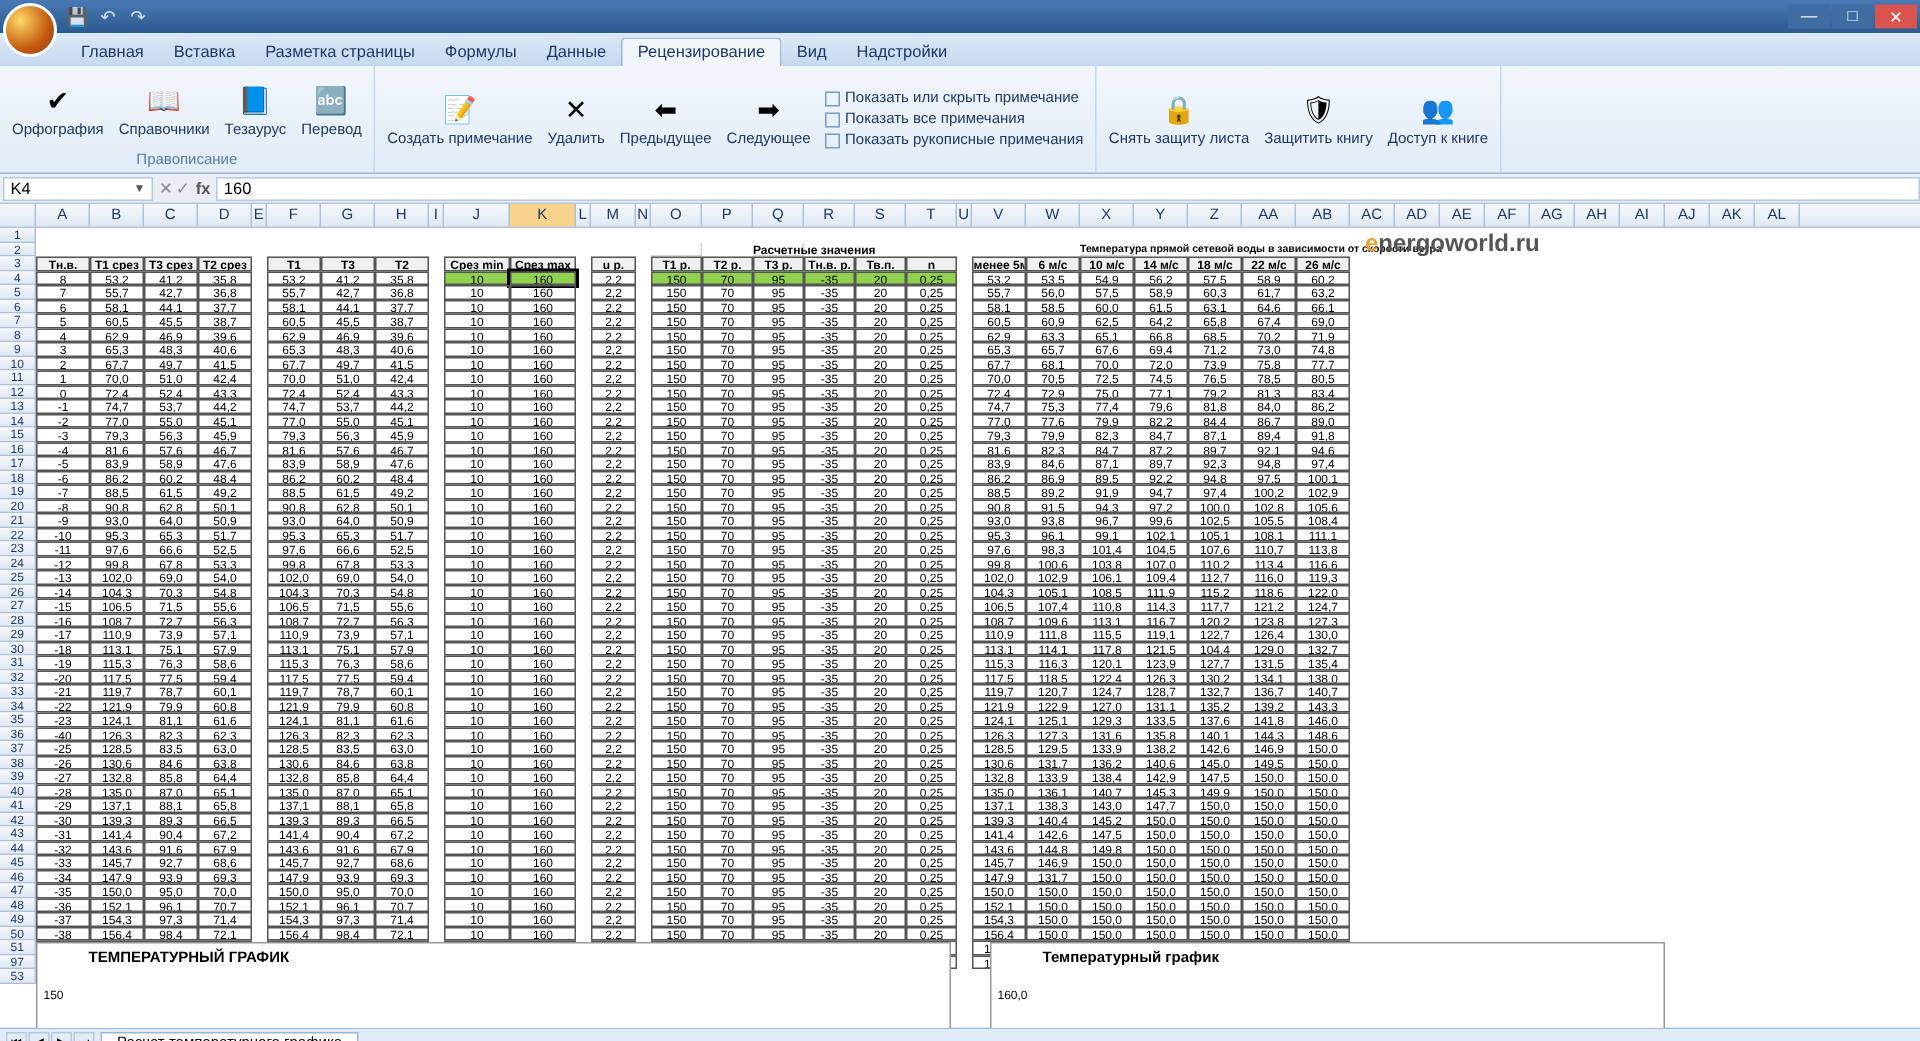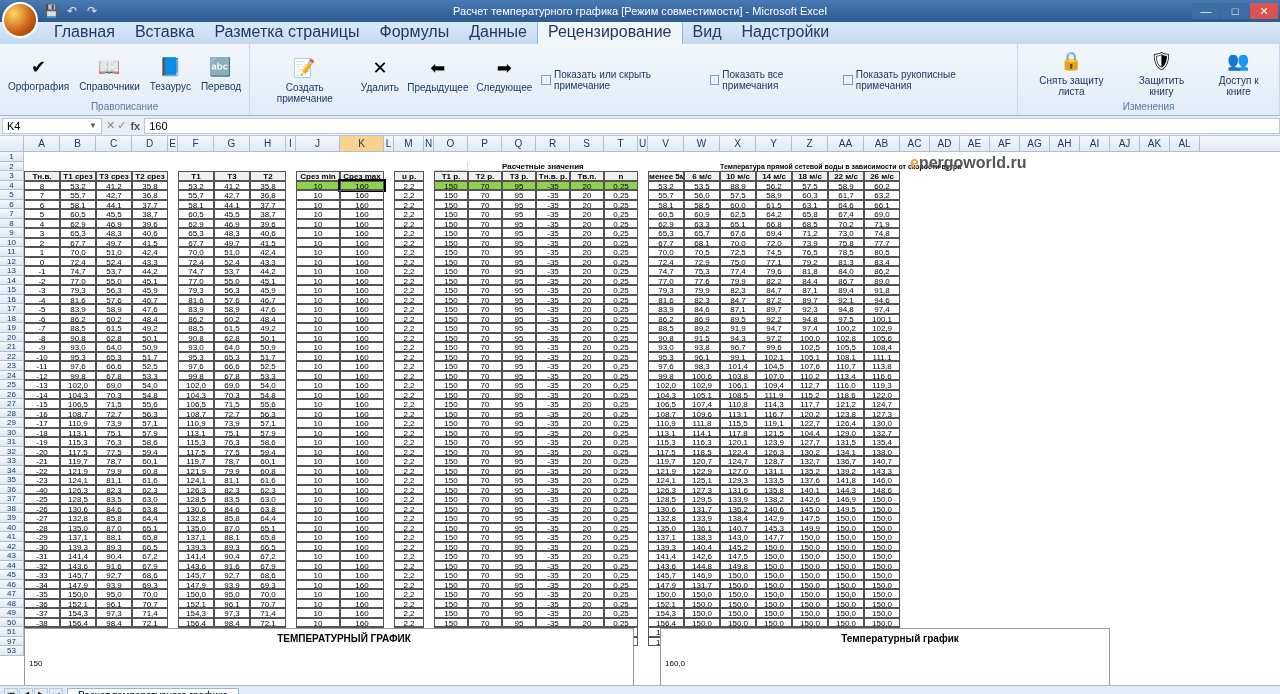--- a/index.html
+++ b/index.html
@@ -10,32 +10,32 @@
 .office-btn { width: 36px; height: 36px; border-radius: 50%; background: radial-gradient(circle at 30% 30%, #ffd966, #c55a11 60%, #833c0c); position: absolute; left: 2px; top: 2px; z-index: 10; border: 2px solid #fff; }
 .qat { margin-left: 44px; display: flex; gap: 4px; align-items: center; }
 .qat span { width: 16px; height: 16px; display: inline-flex; align-items: center; justify-content: center; font-size: 12px; opacity: .8; }
 .title-text { position: absolute; left: 50%; transform: translateX(-50%); font-size: 11px; }
 .win-btns { position: absolute; right: 2px; display: flex; }
 .win-btns span { width: 28px; height: 16px; display: inline-flex; align-items: center; justify-content: center; margin-left: 1px; background: #3e6da3; }
 .win-btns .close { background: #d9534f; }
 
 
 .tabs { height: 22px; background: linear-gradient(#dbe9f8, #c4d9f0); display: flex; padding-left: 44px; align-items: flex-end; }
-.tab { padding: 3px 10px; font-size: 16px; color: #1f3864; cursor: pointer; }
+.tab { padding: 3px 10px; font-size: 11px; color: #1f3864; cursor: pointer; }
 .tab.active { background: #f1f6fb; border-radius: 3px 3px 0 0; border: 1px solid #9ab7d9; border-bottom: none; }
 
 
 .ribbon { height: 72px; background: linear-gradient(#f1f6fb, #e2ecf7); border-bottom: 1px solid #9ab7d9; display: flex; }
 .group { border-right: 1px solid #c4d9f0; padding: 2px 6px; display: flex; flex-direction: column; justify-content: space-between; }
 .group-label { text-align: center; font-size: 10px; color: #5a7ba3; padding: 1px 0; }
 .group-body { display: flex; gap: 6px; align-items: center; flex: 1; }
 .rbtn { display: flex; flex-direction: column; align-items: center; gap: 2px; padding: 2px; cursor: pointer; min-width: 40px; }
 .rbtn .ico { width: 24px; height: 24px; display: flex; align-items: center; justify-content: center; font-size: 18px; }
 .rbtn .lbl { font-size: 10px; color: #1f3864; text-align: center; line-height: 1.1; }
-.rlist { display: flex; flex-direction: row; gap: 1px; font-size: 10px; color: #1f3864; }
+.rlist { display: flex; flex-direction: column; gap: 1px; font-size: 10px; color: #1f3864; }
 .rlist div { display: flex; align-items: center; gap: 3px; padding: 1px 2px; }
 .rlist .chk { width: 10px; height: 10px; border: 1px solid #7a9bc4; display: inline-block; }
 
 
 .fbar-row { height: 20px; background: #e9eef5; border-bottom: 1px solid #b7c8de; display: flex; align-items: center; }
 .name-box { width: 100px; border: 1px solid #b7c8de; background: #fff; padding: 1px 4px; margin-left: 2px; display: flex; justify-content: space-between; align-items: center; }
 .name-box .dd { font-size: 8px; color: #555; }
 .fx-btns { display: flex; gap: 2px; margin: 0 4px; font-size: 11px; color: #888; }
 .fx-label { font-weight: bold; color: #555; margin-right: 4px; }
 .formula-input { flex: 1; background: #fff; border: 1px solid #b7c8de; padding: 1px 4px; }
@@ -63,40 +63,39 @@
 .cU{width:10px}.cV{width:36px}.cW{width:36px}.cX{width:36px}.cY{width:36px}.cZ{width:36px}.cAA{width:36px}.cAB{width:36px}
 .cAC{width:30px}.cAD{width:30px}.cAE{width:30px}.cAF{width:30px}.cAG{width:30px}.cAH{width:30px}.cAI{width:30px}.cAJ{width:30px}.cAK{width:30px}.cAL{width:30px}
 
 .logo { position: absolute; left: 910px; top: 18px; font-size: 16px; font-weight: bold; }
 .logo .e { color: #e8a33d; }
 .logo .rest { color: #555; }
 
 .chart-box { position: absolute; background: #fff; border: 1px solid #999; }
 .chart1 { left: 24px; top: 492px; width: 610px; height: 60px; }
 .chart2 { left: 660px; top: 492px; width: 450px; height: 60px; }
-.chart-title { text-align: center; font-weight: bold; font-size: 10px; padding: 4px; margin-left: 30px; }
+.chart-title { font-weight: bold; font-size: 10px; padding: 4px; margin-left: 30px; }
 .chart-y { position: absolute; left: 4px; top: 30px; font-size: 8px; }
 
 
 .sheet-bar { height: 18px; background: #e2ecf7; border-top: 1px solid #9ab7d9; display: flex; align-items: center; font-size: 10px; }
 .sheet-nav { display: flex; gap: 1px; margin: 0 4px; }
 .sheet-nav span { width: 14px; height: 14px; border: 1px solid #b7c8de; display: inline-flex; align-items: center; justify-content: center; font-size: 8px; }
 .sheet-tab { background: #fff; padding: 1px 10px; border: 1px solid #9ab7d9; border-bottom: none; }
 </style>
 </head>
 <body>
 
 <div class="title-bar">
   <div class="office-btn"></div>
   <div class="qat">
     <span>💾</span>
     <span>↶</span>
     <span>↷</span>
   </div>
-  <div class="title-text">Расчет температурного графика [Режим совместимости] - Microsoft Excel</div>
   <div class="win-btns">
     <span>—</span>
     <span>□</span>
     <span class="close">✕</span>
   </div>
 </div>
 
 <div class="tabs" id="tabs">
     <div class="tab">Главная</div>
     <div class="tab">Вставка</div>
@@ -167,21 +166,20 @@
           <div class="rbtn">
             <div class="ico">🛡</div>
             <div class="lbl">Защитить книгу</div>
           </div>
           <div class="rbtn">
             <div class="ico">👥</div>
             <div class="lbl">Доступ к книге</div>
           </div>
         </div>
     </div>
-    <div class="group-label">Изменения</div>
   </div>
 </div>
 
 <div class="fbar-row">
   <div class="name-box">
     <span>K4</span>
     <span class="dd">▼</span>
   </div>
   <div class="fx-btns">
     <span>✕</span>
@@ -375,21 +373,21 @@
         <div class="cell cN gap"></div>
         <div class="cell cO bord green">150</div>
         <div class="cell cP bord green">70</div>
         <div class="cell cQ bord green">95</div>
         <div class="cell cR bord green">-35</div>
         <div class="cell cS bord green">20</div>
         <div class="cell cT bord green">0,25</div>
         <div class="cell cU gap"></div>
         <div class="cell cV bord">53,2</div>
         <div class="cell cW bord">53,5</div>
-        <div class="cell cX bord">88,9</div>
+        <div class="cell cX bord">54,9</div>
         <div class="cell cY bord">56,2</div>
         <div class="cell cZ bord">57,5</div>
         <div class="cell cAA bord">58,9</div>
         <div class="cell cAB bord">60,2</div>
         <div class="cell cAC gap"></div>
         <div class="cell cAD gap"></div>
         <div class="cell cAE gap"></div>
         <div class="cell cAF gap"></div>
         <div class="cell cAG gap"></div>
         <div class="cell cAH gap"></div>

